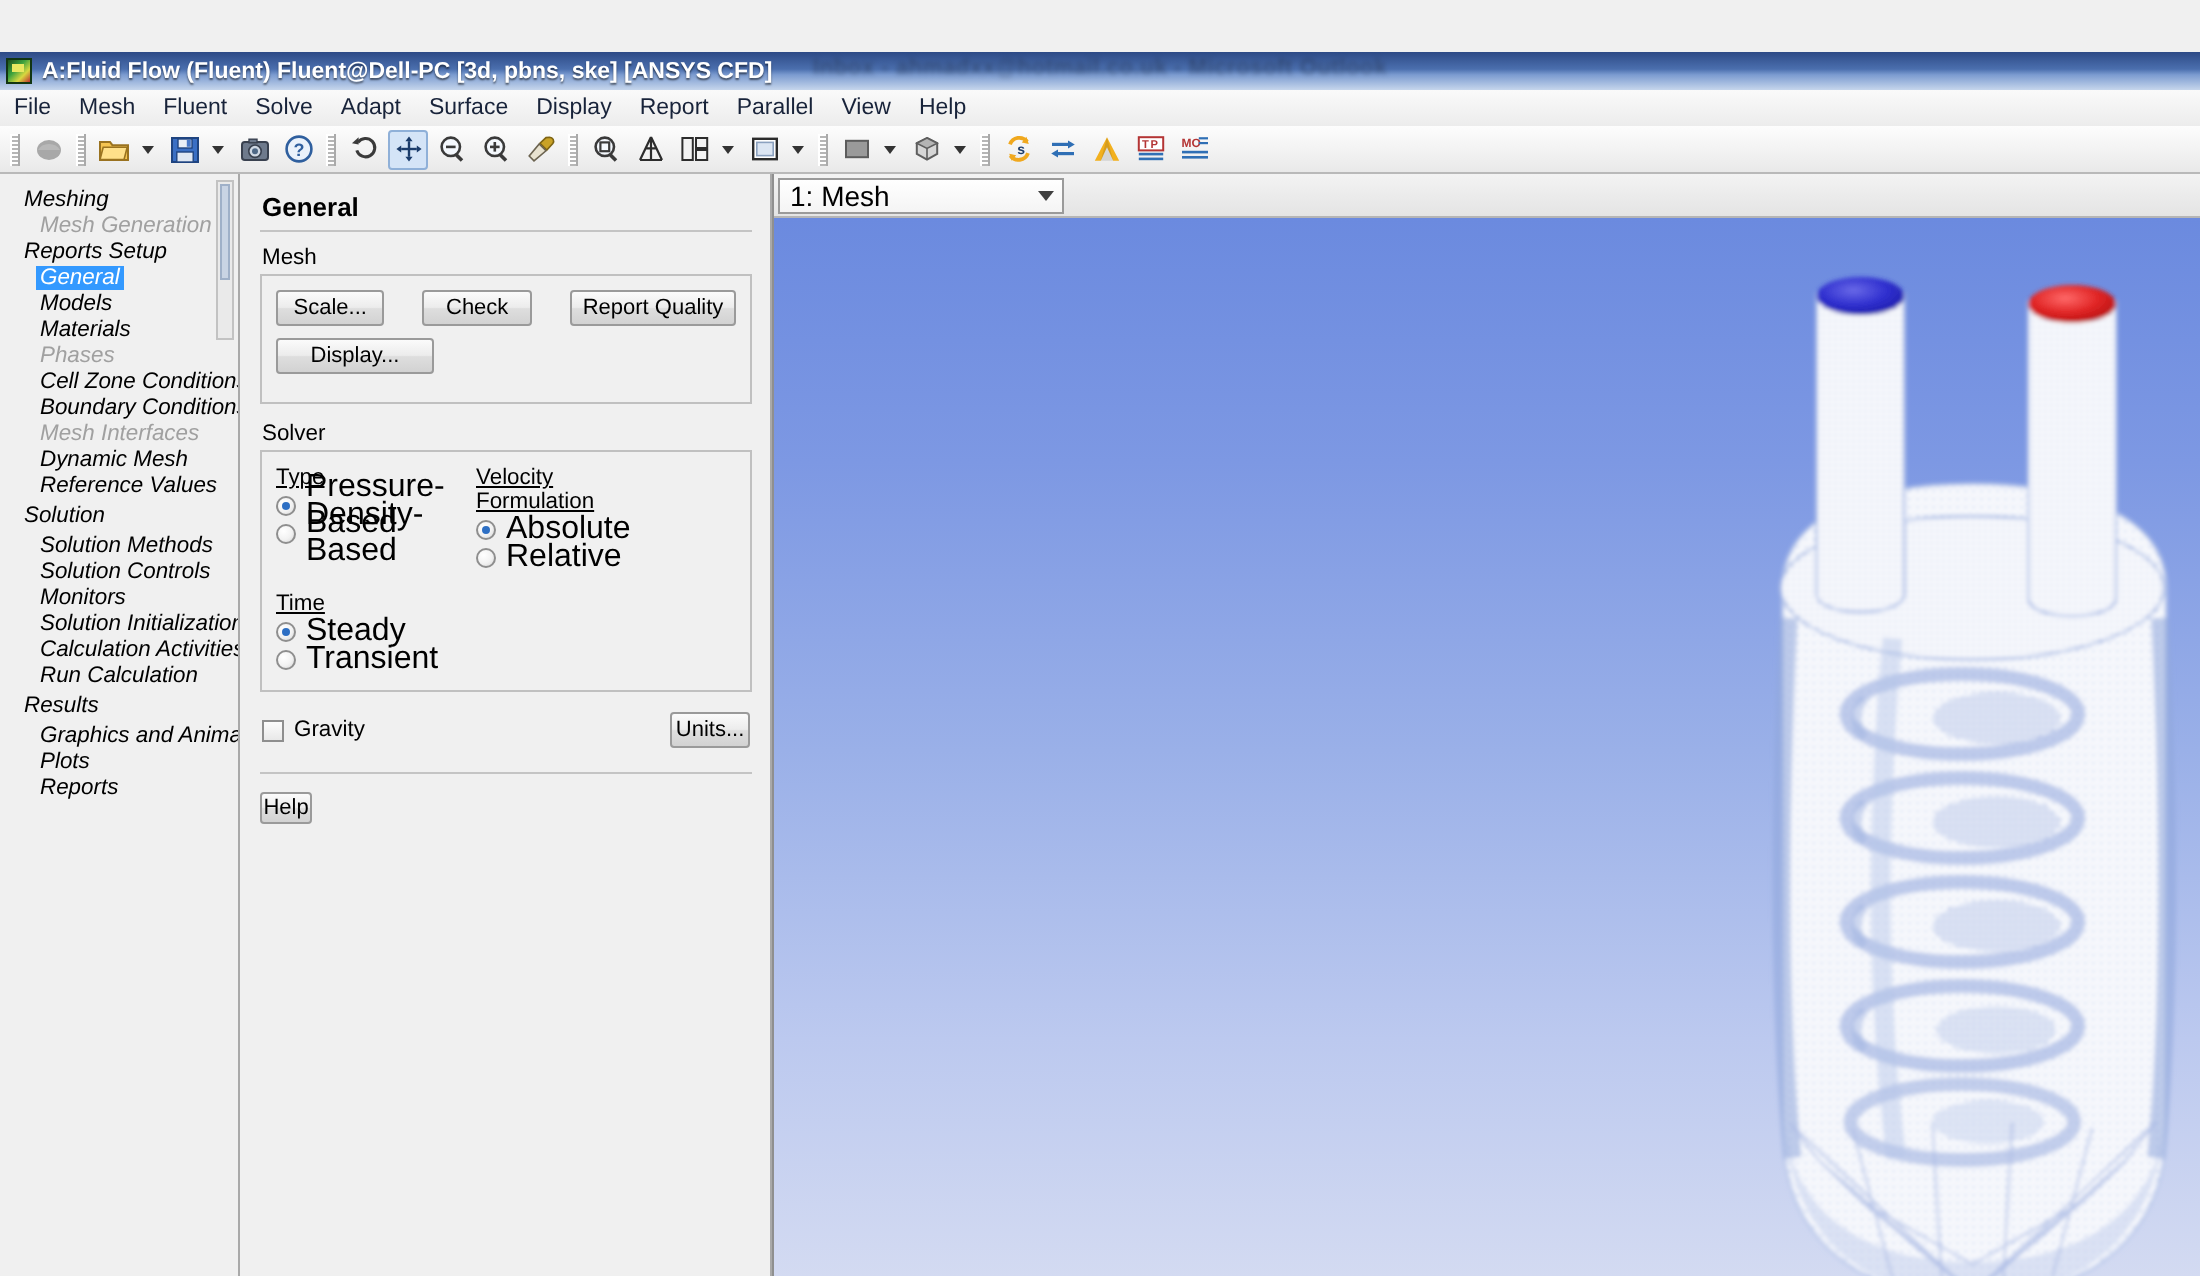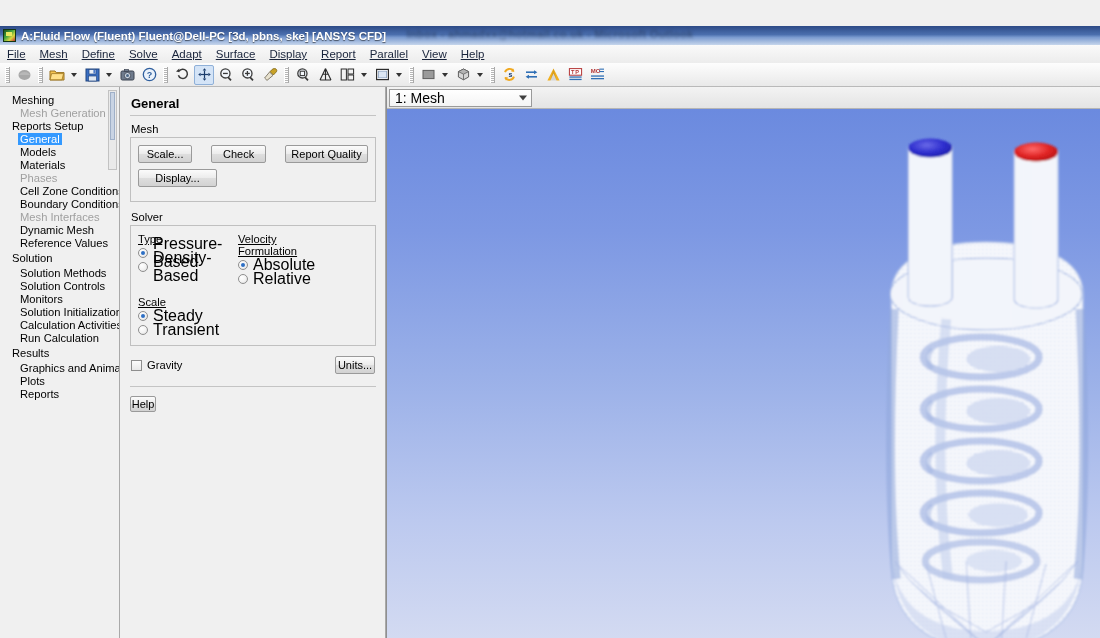--- a/index.html
+++ b/index.html
@@ -34,21 +34,21 @@
   }
 
   
   .menubar{
     position:absolute;left:0;top:19px;width:1100px;height:18px;
     background:linear-gradient(to bottom,#fafafa,#ececec);
     border-bottom:1px solid #c8c8c8;
     display:flex;align-items:center;
   }
   .menu-item{
-    padding:1px 7px;font-size:11.5px;color:#18233a;cursor:default;white-space:nowrap;text-decoration:underline;
+    padding:1px 7px;font-size:11.5px;color:#18233a;cursor:default;white-space:nowrap;
   }
 
   
   .toolbar{
     position:absolute;left:0;top:37px;width:1100px;height:24px;
     background:linear-gradient(to bottom,#fdfdfd,#e9e9e9);
     border-bottom:1px solid #b9b9b9;
     display:flex;align-items:center;padding-left:2px;box-sizing:border-box;
   }
   .tb-grip{
@@ -76,21 +76,21 @@
   
   .body{position:absolute;left:0;top:61px;width:1100px;height:577px;}
 
   .sidebar{
     position:absolute;left:0;top:0;width:120px;height:577px;
     background:#f0f0f0;border-right:1px solid #a9a9a9;box-sizing:border-box;
     padding-top:7px;overflow:hidden;
   }
   .tree-row{
     height:13px;line-height:13px;font-size:11.2px;white-space:nowrap;
-    padding-left:10px;color:#000;
+    padding-left:10px;color:#000;font-style:italic;
   }
   .tree-row.child{padding-left:18px;}
   .tree-row.disabled{color:#a0a0a0;}
   .tree-row .lbl{padding:0 2px;}
   .tree-row.selected .lbl{background:#3399ff;color:#fff;}
   .tree-gap{height:2px;}
   .sb-scroll{
     position:absolute;right:2px;top:3px;width:9px;height:80px;
     background:#eaeaea;border:1px solid #c2c2c2;box-sizing:border-box;
   }
@@ -186,21 +186,21 @@
 
   <div class="titlebar">
     <div class="tb-ghost">Inbox - ahmadxx@hotmail.co.uk - Microsoft Outlook</div>
     <div class="tb-icon"></div>
     <div class="tb-title">A:Fluid Flow (Fluent) Fluent@Dell-PC  [3d, pbns, ske] [ANSYS CFD]</div>
   </div>
 
   <div class="menubar">
     <div class="menu-item">File</div>
     <div class="menu-item">Mesh</div>
-    <div class="menu-item">Define</div>
+    <div class="menu-item">Fluent</div>
     <div class="menu-item">Solve</div>
     <div class="menu-item">Adapt</div>
     <div class="menu-item">Surface</div>
     <div class="menu-item">Display</div>
     <div class="menu-item">Report</div>
     <div class="menu-item">Parallel</div>
     <div class="menu-item">View</div>
     <div class="menu-item">Help</div>
   </div>
 
@@ -442,21 +442,21 @@
             <div class="sv-head">Type</div>
             <div class="radio-row">
               <span class="radio on"></span>
               <span>Pressure-Based</span>
             </div>
             <div class="radio-row">
               <span class="radio"></span>
               <span>Density-Based</span>
             </div>
             <div class="time-block">
-              <div class="sv-head">Scale</div>
+              <div class="sv-head">Time</div>
               <div class="radio-row">
                 <span class="radio on"></span>
                 <span>Steady</span>
               </div>
               <div class="radio-row">
                 <span class="radio"></span>
                 <span>Transient</span>
               </div>
             </div>
           </div>

